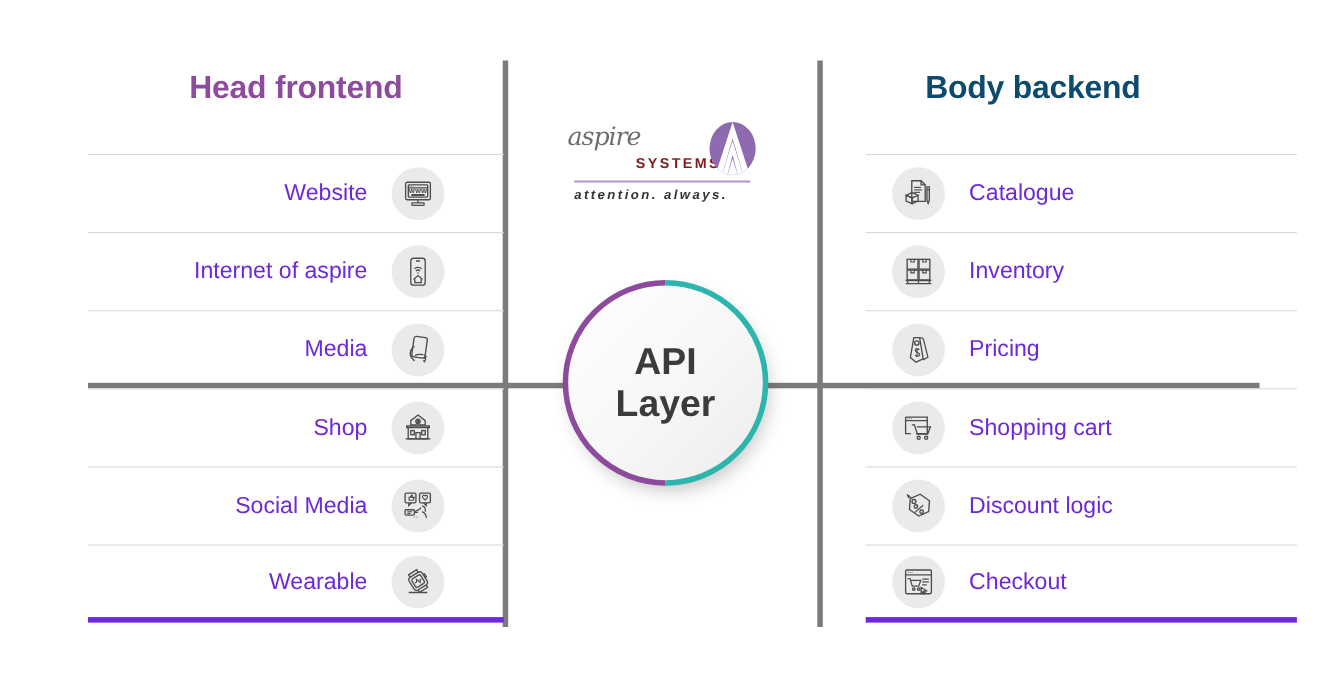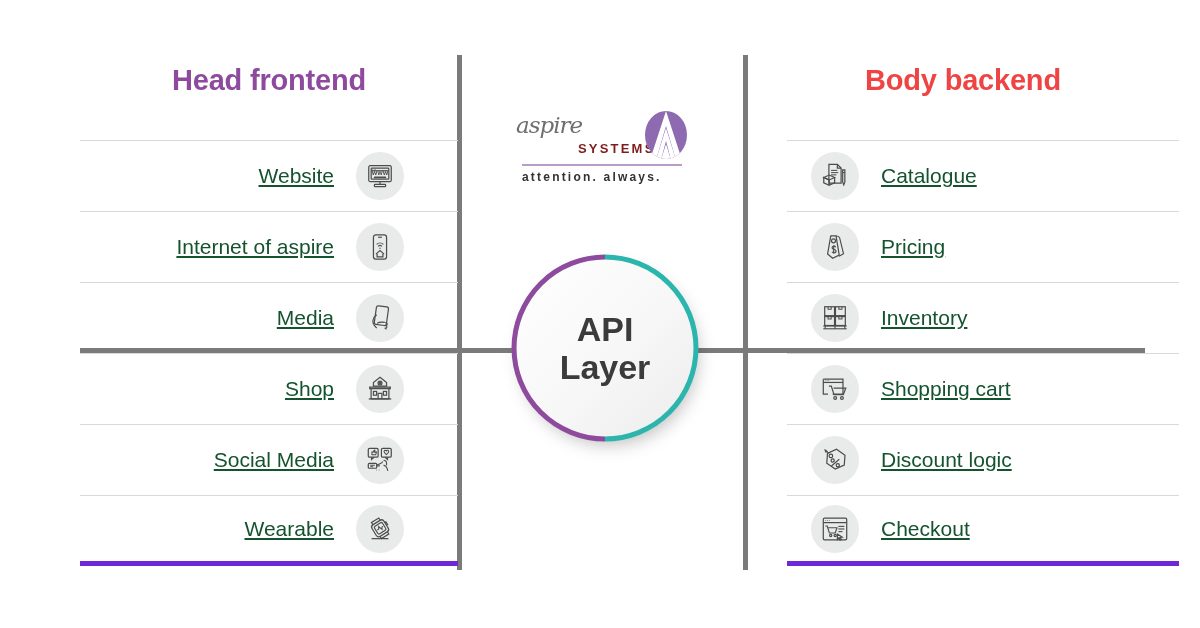--- a/index.html
+++ b/index.html
@@ -23,62 +23,61 @@
   }
   .hline.l { left: 80px;  width: 440px; }
   .hline.r { left: 690px; width: 455px; }
 
   
   .col-header {
     position: absolute; top: 64px; font-size: 29px; font-weight: bold;
     letter-spacing: -0.2px; white-space: nowrap;
   }
   .col-header.head { left: 80px; width: 378px; text-align: center; color: #8E4B9E; }
-  .col-header.body { left: 767px; width: 392px; text-align: center; color: #ef4444; }
+  .col-header.body { left: 743px; width: 392px; text-align: center; color: #0c4a6e; }
 
   
   .stack { position: absolute; top: 140px; }
   .stack.left  { left: 80px;  width: 378px; }
   .stack.right { left: 787px; width: 392px; }
 
   .row {
     position: relative; height: 71px;
     border-top: 1px solid #d9d9d9;
     display: flex; align-items: center;
   }
   .row:last-child { border-bottom: 5px solid #6d28d9; }
 
   .stack.left .row  { flex-direction: row; justify-content: flex-end; padding-right: 54px; }
   .stack.right .row { flex-direction: row; justify-content: flex-start; padding-left: 24px; }
 
   .row-label {
-    font-size: 21px; color: #14532d; white-space: nowrap;
+    font-size: 21px; color: #6d28d9; white-space: nowrap;
     font-weight: 400;
-    text-decoration: underline;
   }
   .stack.left  .row-label { margin-right: 22px; }
   .stack.right .row-label { margin-left: 22px; }
 
   .icon-badge {
     width: 48px; height: 48px; border-radius: 50%;
     background: #e9eaea;
     display: flex; align-items: center; justify-content: center;
     flex: 0 0 48px;
   }
   .icon-badge svg { display: block; }
 
   
   .logo { position: absolute; left: 516px; top: 110px; width: 180px; height: 80px; }
   .logo-word { position:absolute; left:0; top:2px; font-family:"DejaVu Serif", serif;
     font-style: italic; font-size: 23px; color: #6e6e6e; letter-spacing:-1px;}
   .logo-sub { position:absolute; left:62px; top:31px; font-size: 13px; font-weight:bold;
     color:#7f1d1d; letter-spacing: 2.2px; }
   .logo-mark { position:absolute; right:6px; top:0px; }
   .logo-rule { position:absolute; left:6px; top:54px; width:160px; height:2px; background:#b89cc9; }
-  .logo-tag { position:absolute; left:6px; top:60px; font-size:12px; 
+  .logo-tag { position:absolute; left:6px; top:60px; font-size:12px; font-style:italic;
     font-weight:bold; color:#333; letter-spacing:2.2px; white-space:nowrap; }
 
   
   .api-wrap { position: absolute; left: 505px; top: 250px; width: 200px; height: 200px; }
   .api-shadow {
     position:absolute; left:8px; top:10px; width:192px; height:192px; border-radius:50%;
     background: radial-gradient(circle at 50% 50%, rgba(0,0,0,0.30) 55%, rgba(0,0,0,0) 72%);
     filter: blur(7px);
   }
   .api-circle {
@@ -227,47 +226,47 @@
           <path d="M4 17.6v5.6l5.8 2.6v-5.6z"></path>
           <path d="M15.6 17.6v5.6l-5.8 2.6"></path>
         </svg>
       </span>
       <span class="row-label">Catalogue</span>
     </div>
 
     <div class="row">
       <span class="icon-badge">
         <svg width="30" height="30" viewBox="0 0 32 32" fill="none" stroke="#4c4c4c" stroke-width="1.3">
-          <path d="M11.5 4.2h5.6l3.4 20.5-7 3.3-5.4-4.6z"></path>
-          <circle cx="14.4" cy="9.4" r="2.1"></circle>
-          <path d="M14.6 14.2v8.6" stroke-width="1.2"></path>
-          <path d="M16.8 16.2c-0.5-0.8-1.5-1.2-2.4-1-1 0.2-1.6 1-1.4 1.9 0.2 0.9 1.2 1.2 2.1 1.5 0.9 0.3 1.9 0.7 2 1.7 0.1 1-0.7 1.8-1.8 1.9-1 0.1-2-0.3-2.5-1.1" stroke-width="1.2"></path>
-          <path d="M17.1 4.2c1.8 0 3.2 0.5 3.8 1.8l4.2 17.2-4.8 2.6" stroke-width="1.2"></path>
-        </svg>
-      </span>
-      <span class="row-label">Pricing</span>
-    </div>
-
-    <div class="row">
-      <span class="icon-badge">
-        <svg width="30" height="30" viewBox="0 0 32 32" fill="none" stroke="#4c4c4c" stroke-width="1.3">
           <rect x="5" y="4" width="10.5" height="9.5"></rect>
           <rect x="16.5" y="4" width="10.5" height="9.5"></rect>
           <rect x="5" y="14.5" width="10.5" height="9.5"></rect>
           <rect x="16.5" y="14.5" width="10.5" height="9.5"></rect>
           <path d="M8.6 4v2.6h3.3V4" stroke-width="1.1"></path>
           <path d="M20.1 4v2.6h3.3V4" stroke-width="1.1"></path>
           <path d="M8.6 14.5v2.6h3.3v-2.6" stroke-width="1.1"></path>
           <path d="M20.1 14.5v2.6h3.3v-2.6" stroke-width="1.1"></path>
           <line x1="3.5" y1="24.5" x2="28.5" y2="24.5"></line>
           <path d="M5.5 24.5v3M26.5 24.5v3M16 24.5v3" stroke-width="1.2"></path>
           <line x1="3.5" y1="27.5" x2="28.5" y2="27.5" stroke-width="1.2"></line>
         </svg>
       </span>
       <span class="row-label">Inventory</span>
+    </div>
+
+    <div class="row">
+      <span class="icon-badge">
+        <svg width="30" height="30" viewBox="0 0 32 32" fill="none" stroke="#4c4c4c" stroke-width="1.3">
+          <path d="M11.5 4.2h5.6l3.4 20.5-7 3.3-5.4-4.6z"></path>
+          <circle cx="14.4" cy="9.4" r="2.1"></circle>
+          <path d="M14.6 14.2v8.6" stroke-width="1.2"></path>
+          <path d="M16.8 16.2c-0.5-0.8-1.5-1.2-2.4-1-1 0.2-1.6 1-1.4 1.9 0.2 0.9 1.2 1.2 2.1 1.5 0.9 0.3 1.9 0.7 2 1.7 0.1 1-0.7 1.8-1.8 1.9-1 0.1-2-0.3-2.5-1.1" stroke-width="1.2"></path>
+          <path d="M17.1 4.2c1.8 0 3.2 0.5 3.8 1.8l4.2 17.2-4.8 2.6" stroke-width="1.2"></path>
+        </svg>
+      </span>
+      <span class="row-label">Pricing</span>
     </div>
 
     <div class="row">
       <span class="icon-badge">
         <svg width="30" height="30" viewBox="0 0 32 32" fill="none" stroke="#4c4c4c" stroke-width="1.3">
           <path d="M3.5 5.5h21v16h-11"></path>
           <path d="M3.5 5.5v16h5"></path>
           <line x1="3.5" y1="9" x2="24.5" y2="9"></line>
           <circle cx="5.8" cy="7.2" r="0.5" fill="#4c4c4c" stroke="none"></circle>
           <circle cx="7.6" cy="7.2" r="0.5" fill="#4c4c4c" stroke="none"></circle>

